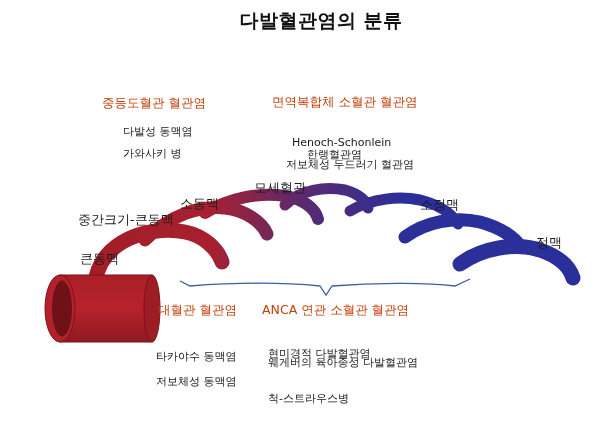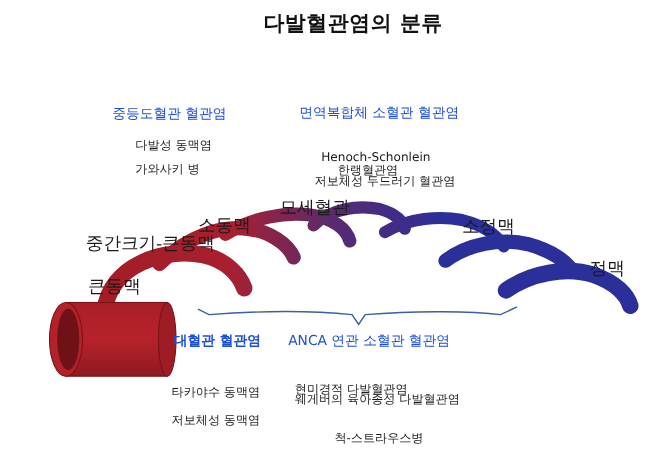--- a/index.html
+++ b/index.html
@@ -1,22 +1,22 @@
 <!DOCTYPE html>
 <html><head>
   <meta charset="utf-8">
   <style>
     html, body { margin:0; padding:0; background:#ffffff; }
     body { width:600px; height:421px; position:relative; overflow:hidden;
            font-family:"DejaVu Sans","Liberation Sans",sans-serif; }
     .abs { position:absolute; white-space:nowrap; }
     .title { font-size:19px; font-weight:bold; color:#111; left:0; width:600px; text-align:center; top:8px; letter-spacing:0.5px;margin-left:21px; }
-    .cat { color:#1d4ed8; font-size:12.5px; }
+    .cat { color:#c2410c; font-size:12.5px; }
     .item { color:#1a1a1a; font-size:11px; }
-    .vlabel { color:#1a1a1a; font-size:16px;font-family:Liberation Serif, serif; }
+    .vlabel { color:#1a1a1a; font-size:13px; }
     svg.art { position:absolute; left:0; top:0; }
   </style>
 </head>
 <body>
 
 <div class="abs title">다발혈관염의 분류</div>
 
 <svg class="art" width="600" height="421" viewBox="0 0 600 421">
   <defs>
     <linearGradient id="vgrad" x1="0" y1="0" x2="600" y2="0" gradientUnits="userSpaceOnUse">
@@ -62,20 +62,20 @@
 
 <div class="abs cat" style="left:102px;top:95px;">중등도혈관 혈관염</div>
 <div class="abs item" style="left:123px;top:124px;">다발성 동맥염</div>
 <div class="abs item" style="left:123px;top:146px;">가와사키 병</div>
 
 <div class="abs cat" style="left:272px;top:94px;">면역복합체 소혈관 혈관염</div>
 <div class="abs item" style="left:307px;top:116px;margin-top:31px;">한랭혈관염</div>
 <div class="abs item" style="left:292px;top:136px;">Henoch-Schonlein</div>
 <div class="abs item" style="left:286px;top:157px;">저보체성 두드러기 혈관염</div>
 
-<div class="abs cat" style="left:158px;top:302px;font-weight:bold;">대혈관 혈관염</div>
+<div class="abs cat" style="left:158px;top:302px;">대혈관 혈관염</div>
 <div class="abs item" style="left:156px;top:349px;">타카야수 동맥염</div>
 <div class="abs item" style="left:156px;top:374px;">저보체성 동맥염</div>
 
 <div class="abs cat" style="left:262px;top:302px;">ANCA 연관 소혈관 혈관염</div>
 <div class="abs item" style="left:268px;top:346px;">현미경적 다발혈관염</div>
 <div class="abs item" style="left:268px;top:355px;">웨게버의 육아종성 다발혈관염</div>
-<div class="abs item" style="left:268px;top:391px;margin-left:36px;">척-스트라우스병</div>
+<div class="abs item" style="left:268px;top:391px;">척-스트라우스병</div>
 
 </body></html>

